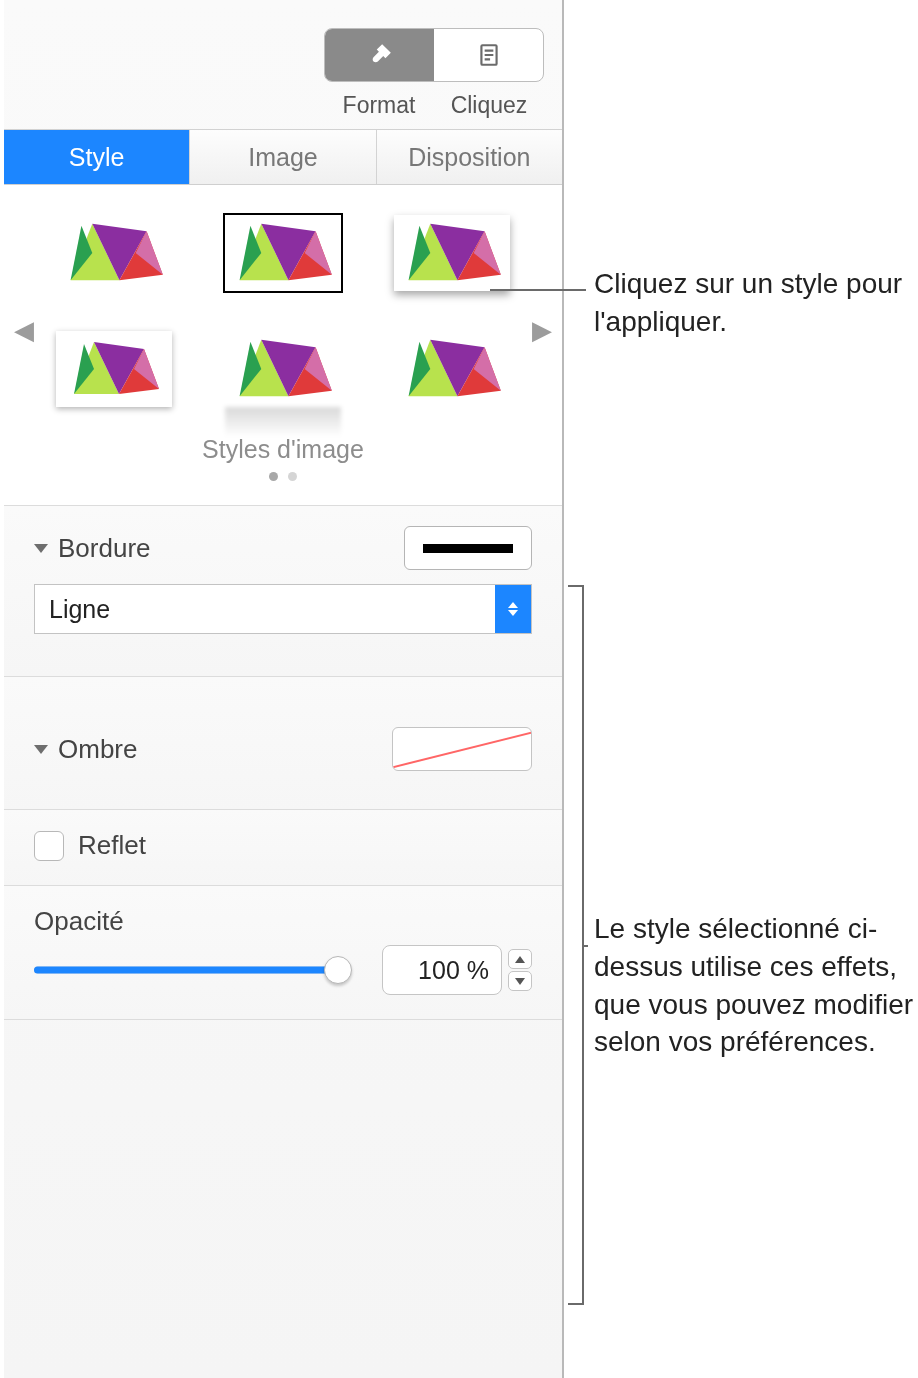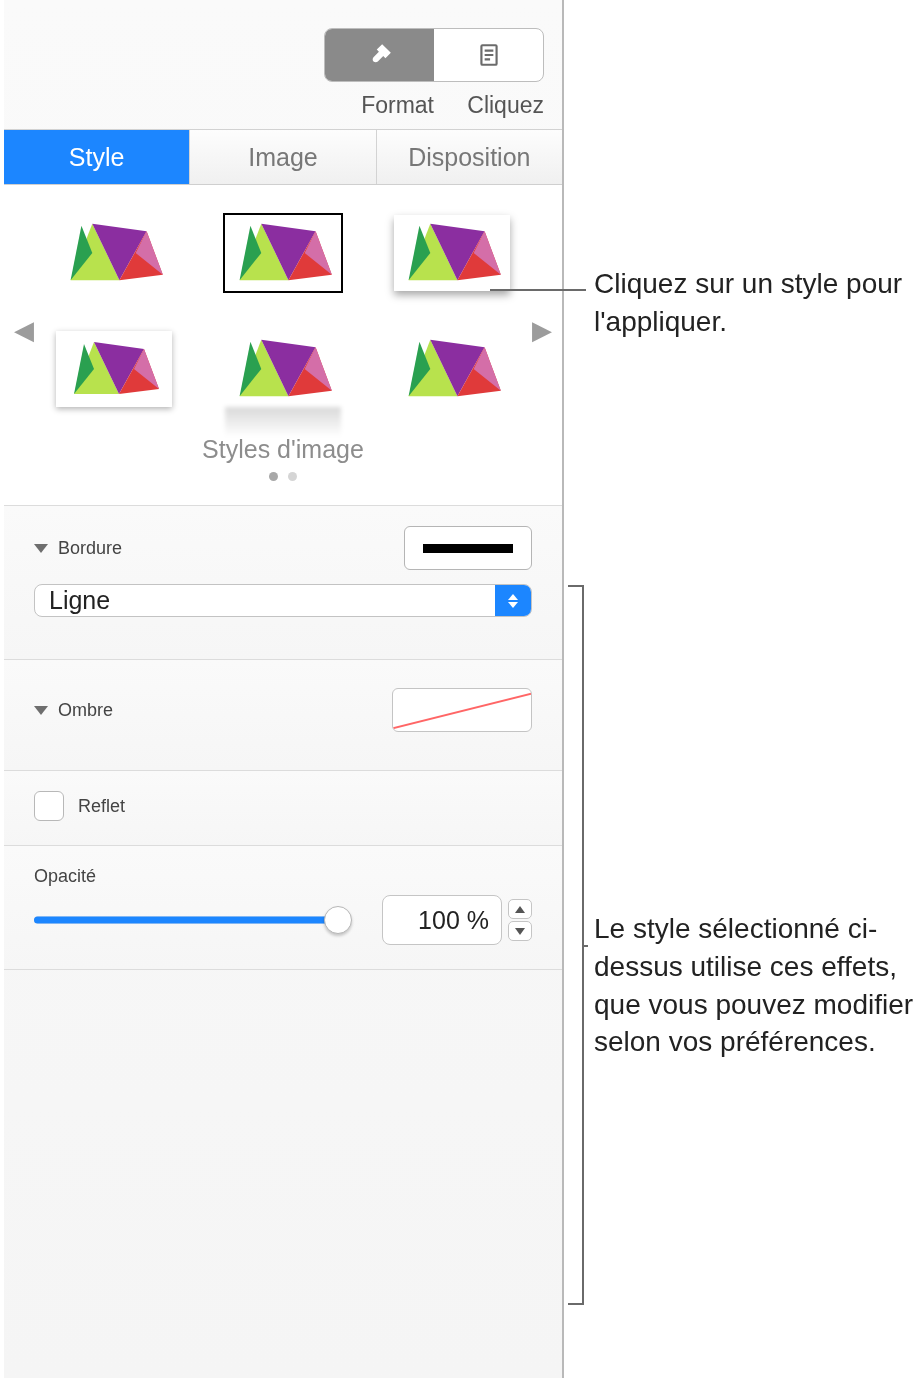--- a/index.html
+++ b/index.html
@@ -51,21 +51,21 @@
   .seg-labels {
     display: flex;
     justify-content: flex-end;
     padding: 2px 18px 10px 18px;
     gap: 0;
     font-size: 23px;
     color: #555;
   }
   .seg-labels .sl {
     width: 110px;
-    text-align: right;
+    text-align: center;
   }
 
   
   .tabs {
     display: flex;
     border-top: 1px solid #d2d2d2;
     border-bottom: 1px solid #cfcfcf;
     height: 56px;
     background: linear-gradient(#fdfdfd,#f0f0f0);
   }
@@ -167,21 +167,21 @@
   .section-header {
     display:flex;
     align-items:center;
     justify-content:space-between;
     margin-bottom: 14px;
   }
   .section-title {
     display:flex;
     align-items:center;
     gap:10px;
-    font-size:18px;
+    font-size:26px;
     color:#444;
   }
   .disclosure {
     width:0;height:0;
     border-left:7px solid transparent;
     border-right:7px solid transparent;
     border-top:9px solid #6e6e6e;
   }
 
   
@@ -205,23 +205,23 @@
     left:-10px; right:-10px; top:50%;
     height:2px;
     background:#ff6666;
     transform: rotate(-14deg);
   }
 
   
   .select {
     display:flex;
     align-items:center;
-    height:33px;
+    height:50px;
     border:1px solid #c3c3c3;
-    border-radius:8px;
+    border-radius:0;
     background:#fff;
     overflow:hidden;
     font-size:25px;
     margin-top:8px;
   }
   .select .label{
     flex:1; padding: 0 14px; color:#222;
   }
   .select .arrows{
     width:36px;height:100%;
@@ -434,21 +434,21 @@
     </div>
     <div class="select" style="margin-bottom:18px;">
       <div class="label">Ligne</div>
       <div class="arrows">
           <div class="au"></div>
           <div class="ad"></div>
         </div>
     </div>
   </div>
 
-  <div class="section" style="padding-top:28px;">
+  <div class="section" style="padding-top:50px;">
     <div class="section-header">
       <div class="section-title">
         <div class="disclosure"></div>
         <span>Ombre</span>
       </div>
       <div class="no-shadow-swatch"></div>
     </div>
   </div>
 
   <div class="section">

